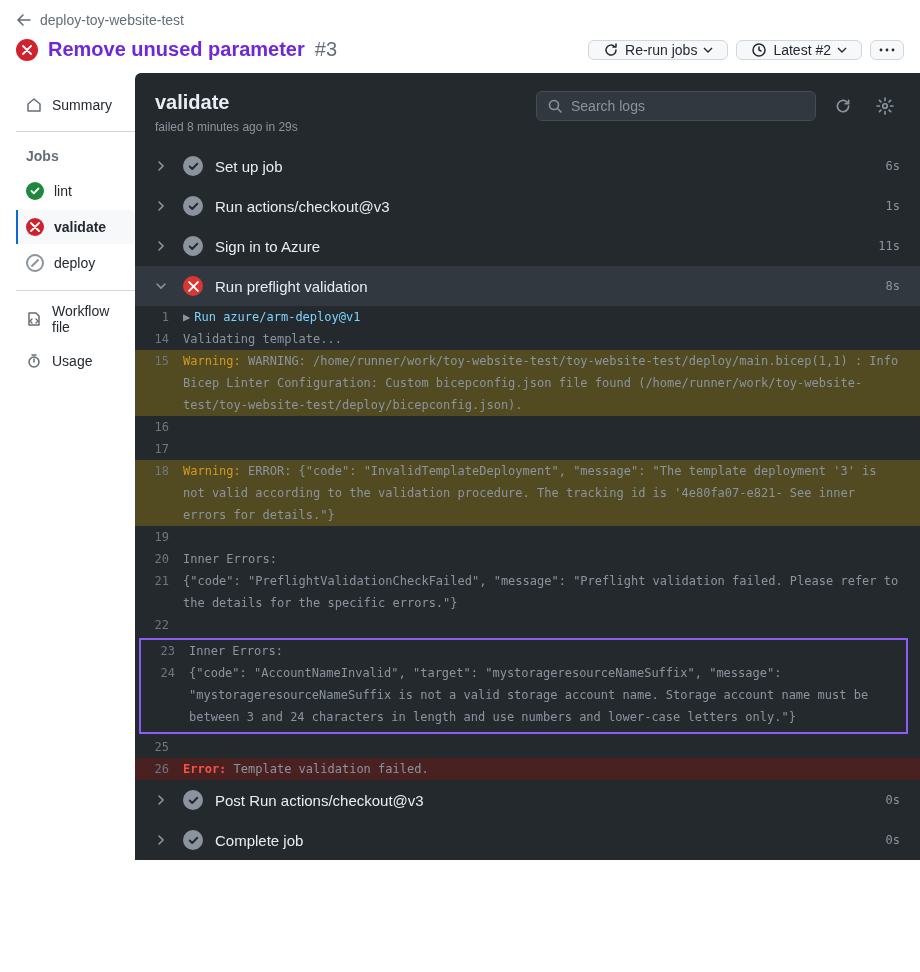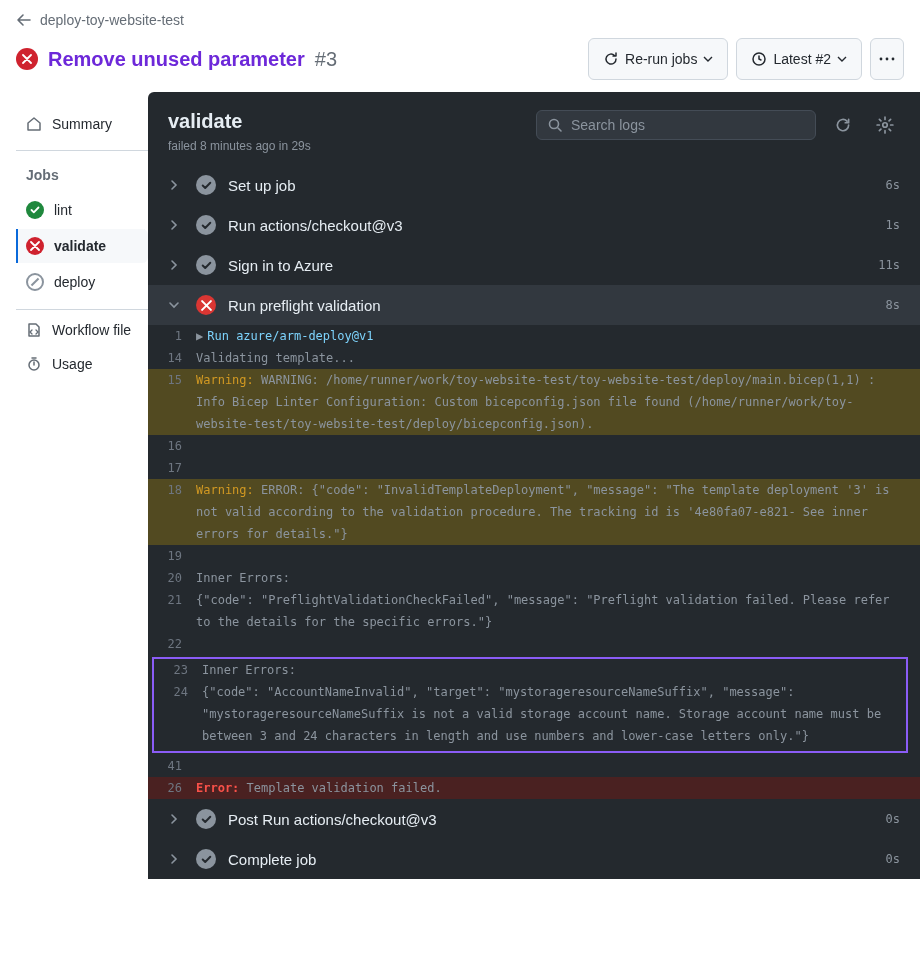--- a/index.html
+++ b/index.html
@@ -6,25 +6,25 @@
     body { font-family: -apple-system, BlinkMacSystemFont, "Segoe UI", Helvetica, Arial, sans-serif; font-size: 14px; color: #24292f; background: #fff; }
 
     .header { padding: 12px 16px; background: #fff; }
     .breadcrumb-row { display: flex; align-items: flex-start; gap: 8px; font-size: 14px; color: #656d76; margin-bottom: 10px; }
     .breadcrumb-row svg { flex-shrink: 0; }
     .title-row { display: flex; align-items: center; gap: 10px; justify-content: space-between; }
     .title-left { display: flex; align-items: center; gap: 10px; }
     .title-text { font-size: 20px; font-weight: 600; color: #6d28d9; }
     .title-num { color: #656d76; font-weight: 400; font-size: 20px; }
     .title-right { display: flex; align-items: center; gap: 8px; }
-    .hdr-btn { display: inline-flex; align-items: center; gap: 6px; padding: 5px 14px; background: #f6f8fa; border: 1px solid #d0d7de; border-radius: 6px; font-size: 14px; color: #24292f; cursor: pointer; height: 42px; }
+    .hdr-btn { display: inline-flex; align-items: center; gap: 6px; padding: 5px 14px; background: #f6f8fa; border: 1px solid #d0d7de; border-radius: 6px; font-size: 14px; color: #24292f; cursor: pointer; height: 20px; }
     .hdr-btn.icon-only { padding: 5px 8px; }
 
     .main { display: flex; }
-    .sidebar { width: 148px; flex-shrink: 0; padding: 16px 0 16px 16px; font-size: 14px; }
+    .sidebar { width: 135px; flex-shrink: 0; padding: 16px 0 16px 16px; font-size: 14px; }
     .side-link { display: flex; align-items: center; gap: 10px; padding: 8px 10px; color: #24292f; border-radius: 6px; cursor: pointer; margin-bottom: 2px; }
     .side-link.sel { background: #f6f8fa; font-weight: 600; box-shadow: inset 2px 0 0 #0969da; border-radius: 0 6px 6px 0; }
     .side-section { font-size: 14px; color: #656d76; font-weight: 600; padding: 10px; margin-top: 6px; }
     .divider { border-top: 1px solid #d0d7de; margin: 10px 0 4px; }
 
     .content { flex: 1; background: #24292e; color: #e6edf3; border-radius: 6px 0 0 0; overflow: hidden; min-width: 0; }
     .content-hdr { display: flex; padding: 18px 20px 12px; align-items: flex-start; gap: 12px; }
     .job-title { font-size: 20px; font-weight: 600; color: #e6edf3; }
     .job-sub { font-size: 12px; color: #8b949e; margin-top: 6px; }
     .search { flex: 1; max-width: 280px; background: #32383f; border: 1px solid #444c56; border-radius: 6px; display: flex; align-items: center; padding: 6px 10px; gap: 8px; margin-left: auto; }
@@ -322,21 +322,21 @@
             <div class="log-row">
               <span class="ln">23</span>
               <span class="lc">Inner Errors:</span>
             </div>
             <div class="log-row">
               <span class="ln">24</span>
               <span class="lc">{"code": "AccountNameInvalid", "target": "mystorageresourceNameSuffix", "message": "mystorageresourceNameSuffix is not a valid storage account name. Storage account name must be between 3 and 24 characters in length and use numbers and lower-case letters only."}</span>
             </div>
           </div>
           <div class="log-row">
-            <span class="ln">41</span>
+            <span class="ln">25</span>
             <span class="lc"></span>
           </div>
           <div class="log-row err">
             <span class="ln">26</span>
             <span class="lc"><span class="e">Error: </span>Template validation failed.</span>
           </div>
         </div>
         <div class="step">
           <span class="chev">
             <svg width="12" height="12" viewBox="0 0 12 12">

